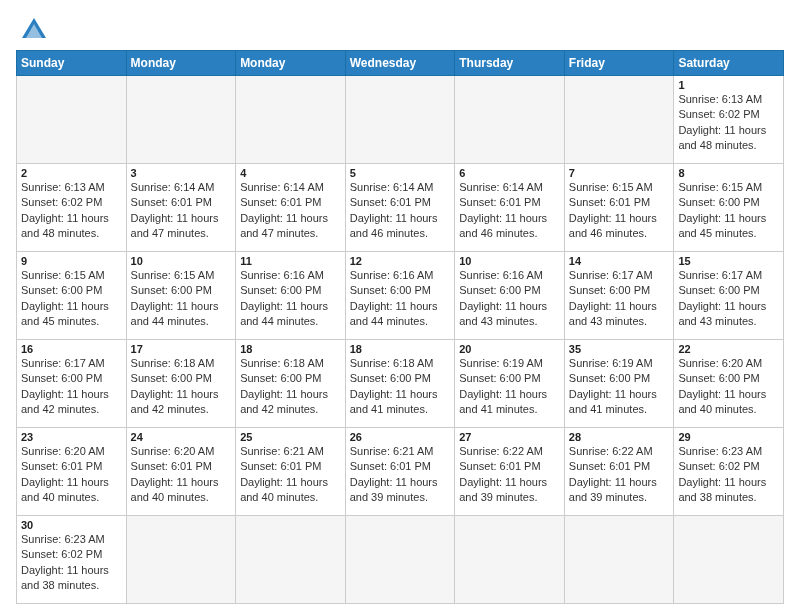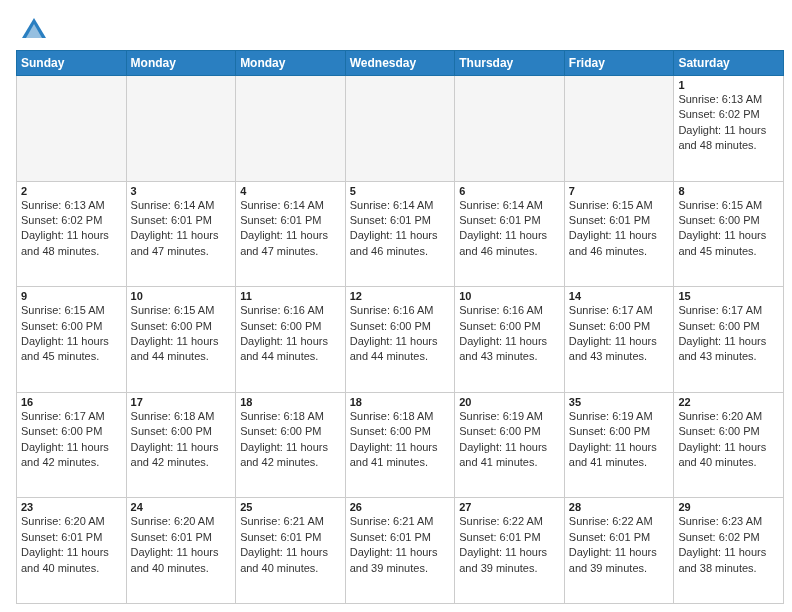--- a/index.html
+++ b/index.html
@@ -321,15 +321,29 @@
 Sunset: 6:01 PM
 Daylight: 11 hours and 39 minutes.</div>
           </td>
           <td>
             <span class="day-num">29</span>
             <div class="day-info" style="white-space: pre-line;">Sunrise: 6:23 AM
 Sunset: 6:02 PM
 Daylight: 11 hours and 38 minutes.</div>
           </td>
         </tr>
+        <tr>
+          <td class="last-row">
+            <span class="day-num">30</span>
+            <div class="day-info" style="white-space: pre-line;">Sunrise: 6:23 AM
+Sunset: 6:02 PM
+Daylight: 11 hours and 38 minutes.</div>
+          </td>
+          <td class="last-row empty"></td>
+          <td class="last-row empty"></td>
+          <td class="last-row empty"></td>
+          <td class="last-row empty"></td>
+          <td class="last-row empty"></td>
+          <td class="last-row empty"></td>
+        </tr>
       </tbody>
   </table>
 </div>
 
 </body></html>

